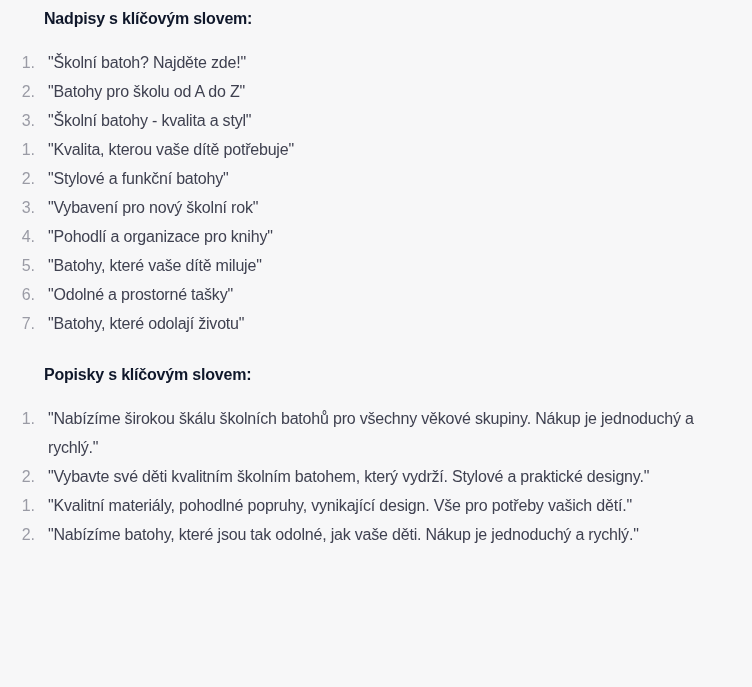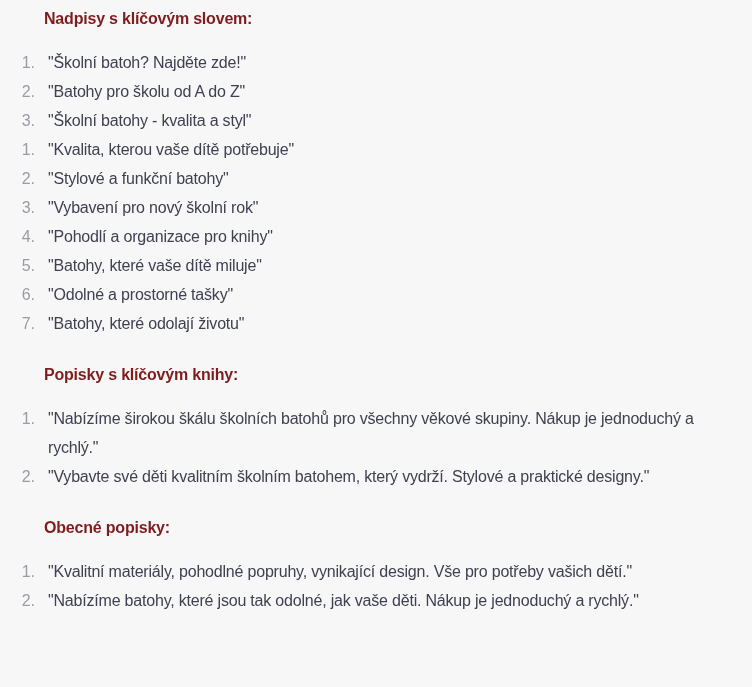--- a/index.html
+++ b/index.html
@@ -18,21 +18,21 @@
     overflow: hidden;
   }
   .content {
     padding: 4px 32px 10px 0;
     box-sizing: border-box;
     width: 752px;
   }
   .section-heading {
     margin: 22px 0 15px 44px;
     font-weight: 700;
-    color: #7f1d1d;
+    color: #0f172a;
   }
   .section-heading.first {
     margin-top: 0;
   }
   ol.items {
     list-style: none;
     margin: 0;
     padding: 0 0 0 48px;
     counter-reset: item;
   }
@@ -69,28 +69,27 @@
       <li>"Stylové a funkční batohy"</li>
       <li>"Vybavení pro nový školní rok"</li>
       <li>"Pohodlí a organizace pro knihy"</li>
       <li>"Batohy, které vaše dítě miluje"</li>
       <li>"Odolné a prostorné tašky"</li>
       <li>"Batohy, které odolají životu"</li>
     </ol>
   </section>
 
   <section>
-    <p class="section-heading">Popisky s klíčovým knihy:</p>
+    <p class="section-heading">Popisky s klíčovým slovem:</p>
     <ol class="items">
       <li>"Nabízíme širokou škálu školních batohů pro všechny věkové skupiny. Nákup je jednoduchý a rychlý."</li>
       <li>"Vybavte své děti kvalitním školním batohem, který vydrží. Stylové a praktické designy."</li>
     </ol>
   </section>
 
   <section>
-    <p class="section-heading">Obecné popisky:</p>
     <ol class="items">
       <li>"Kvalitní materiály, pohodlné popruhy, vynikající design. Vše pro potřeby vašich dětí."</li>
       <li>"Nabízíme batohy, které jsou tak odolné, jak vaše děti. Nákup je jednoduchý a rychlý."</li>
     </ol>
   </section>
 
 </main>
 
 </body></html>

